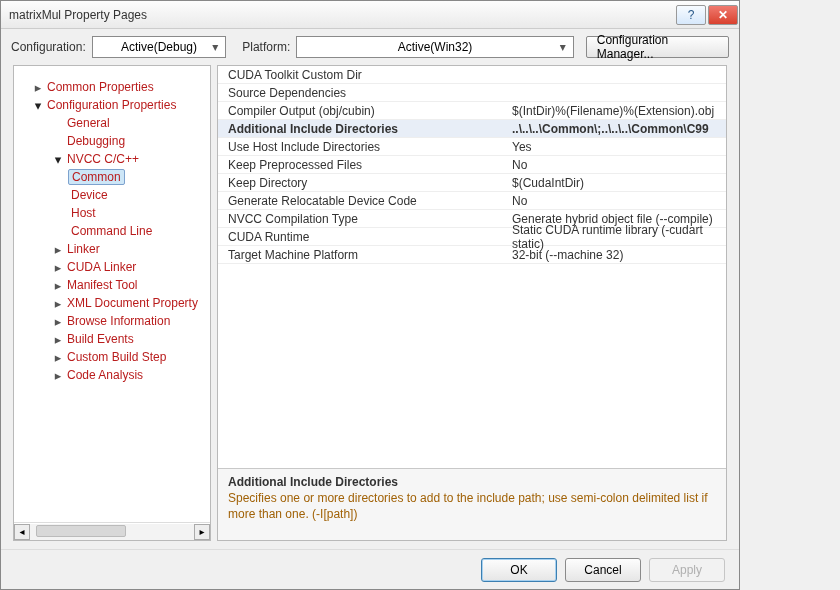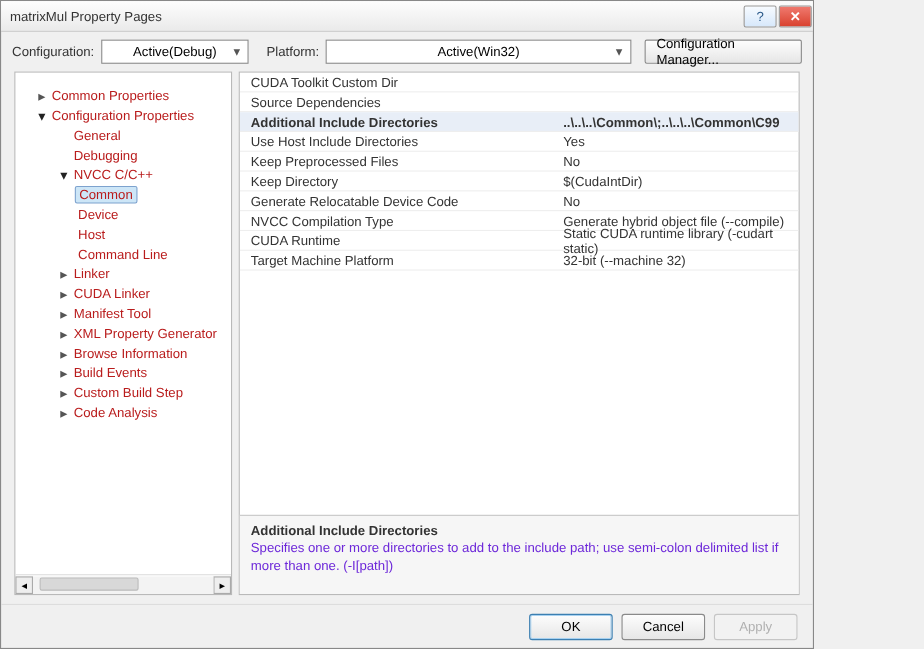--- a/index.html
+++ b/index.html
@@ -34,21 +34,21 @@
 .right-pane { flex:1; border:1px solid #b9b9b9; background:#fff; display:flex; flex-direction:column;align-items:center; }
 .grid { flex:1; overflow:hidden; }
 .grid-row { display:flex; height:18px; align-items:center; border-bottom:1px solid #eee; }
 .grid-row .pname { width: 290px; padding-left: 10px; color:#333; }
 .grid-row .pval { flex:1; padding-left: 4px; color:#333; }
 .grid-row.selected { background:#e8eef7; }
 .grid-row.selected .pname { font-weight:600; }
 .grid-row.selected .pval { font-weight:600; }
 .desc-pane { border-top:1px solid #c8c8c8; background:#f6f6f6; padding:6px 10px; height:72px; }
 .desc-pane .dtitle { font-weight:bold; color:#333; }
-.desc-pane .dtext { color:#6d28d9; margin-top:2px; line-height:1.3; }
+.desc-pane .dtext { color:#a16207; margin-top:2px; line-height:1.3; }
 .button-bar { height:40px; display:flex; align-items:center; justify-content:flex-end; gap:8px; padding: 0 14px; border-top:1px solid #ddd; }
 .btn { min-width:76px; height:24px; border:1px solid #8a8a8a; background:linear-gradient(#fdfdfd,#e6e6e6); border-radius:3px; display:flex; align-items:center; justify-content:center; }
 .btn.default { border:1px solid #3c7fb1; box-shadow:0 0 0 1px #a7d1f0 inset; }
 .btn.disabled { color:#b0b0b0; border-color:#c6c6c6; background:#f2f2f2; }
 .tri::before { content:"▸"; }
 .tri.open::before { content:"▾"; color:#222; }
 </style>
 </head>
 <body>
 
@@ -124,21 +124,21 @@
         <div class="tree-row i2">
             <span class="tw tri"></span>
             <span class="lbl">CUDA Linker</span>
           </div>
         <div class="tree-row i2">
             <span class="tw tri"></span>
             <span class="lbl">Manifest Tool</span>
           </div>
         <div class="tree-row i2">
             <span class="tw tri"></span>
-            <span class="lbl">XML Property Generator</span>
+            <span class="lbl">XML Document Property</span>
           </div>
         <div class="tree-row i2">
             <span class="tw tri"></span>
             <span class="lbl">Browse Information</span>
           </div>
         <div class="tree-row i2">
             <span class="tw tri"></span>
             <span class="lbl">Build Events</span>
           </div>
         <div class="tree-row i2">
@@ -162,20 +162,24 @@
     <div class="right-pane">
       <div class="grid" id="prop-grid">
           <div class="grid-row">
             <div class="pname">CUDA Toolkit Custom Dir</div>
             <div class="pval"></div>
           </div>
           <div class="grid-row">
             <div class="pname">Source Dependencies</div>
             <div class="pval"></div>
           </div>
+          <div class="grid-row">
+            <div class="pname">Compiler Output (obj/cubin)</div>
+            <div class="pval">$(IntDir)%(Filename)%(Extension).obj</div>
+          </div>
           <div class="grid-row selected">
             <div class="pname">Additional Include Directories</div>
             <div class="pval">..\..\..\Common\;..\..\..\Common\C99</div>
           </div>
           <div class="grid-row">
             <div class="pname">Use Host Include Directories</div>
             <div class="pval">Yes</div>
           </div>
           <div class="grid-row">
             <div class="pname">Keep Preprocessed Files</div>

